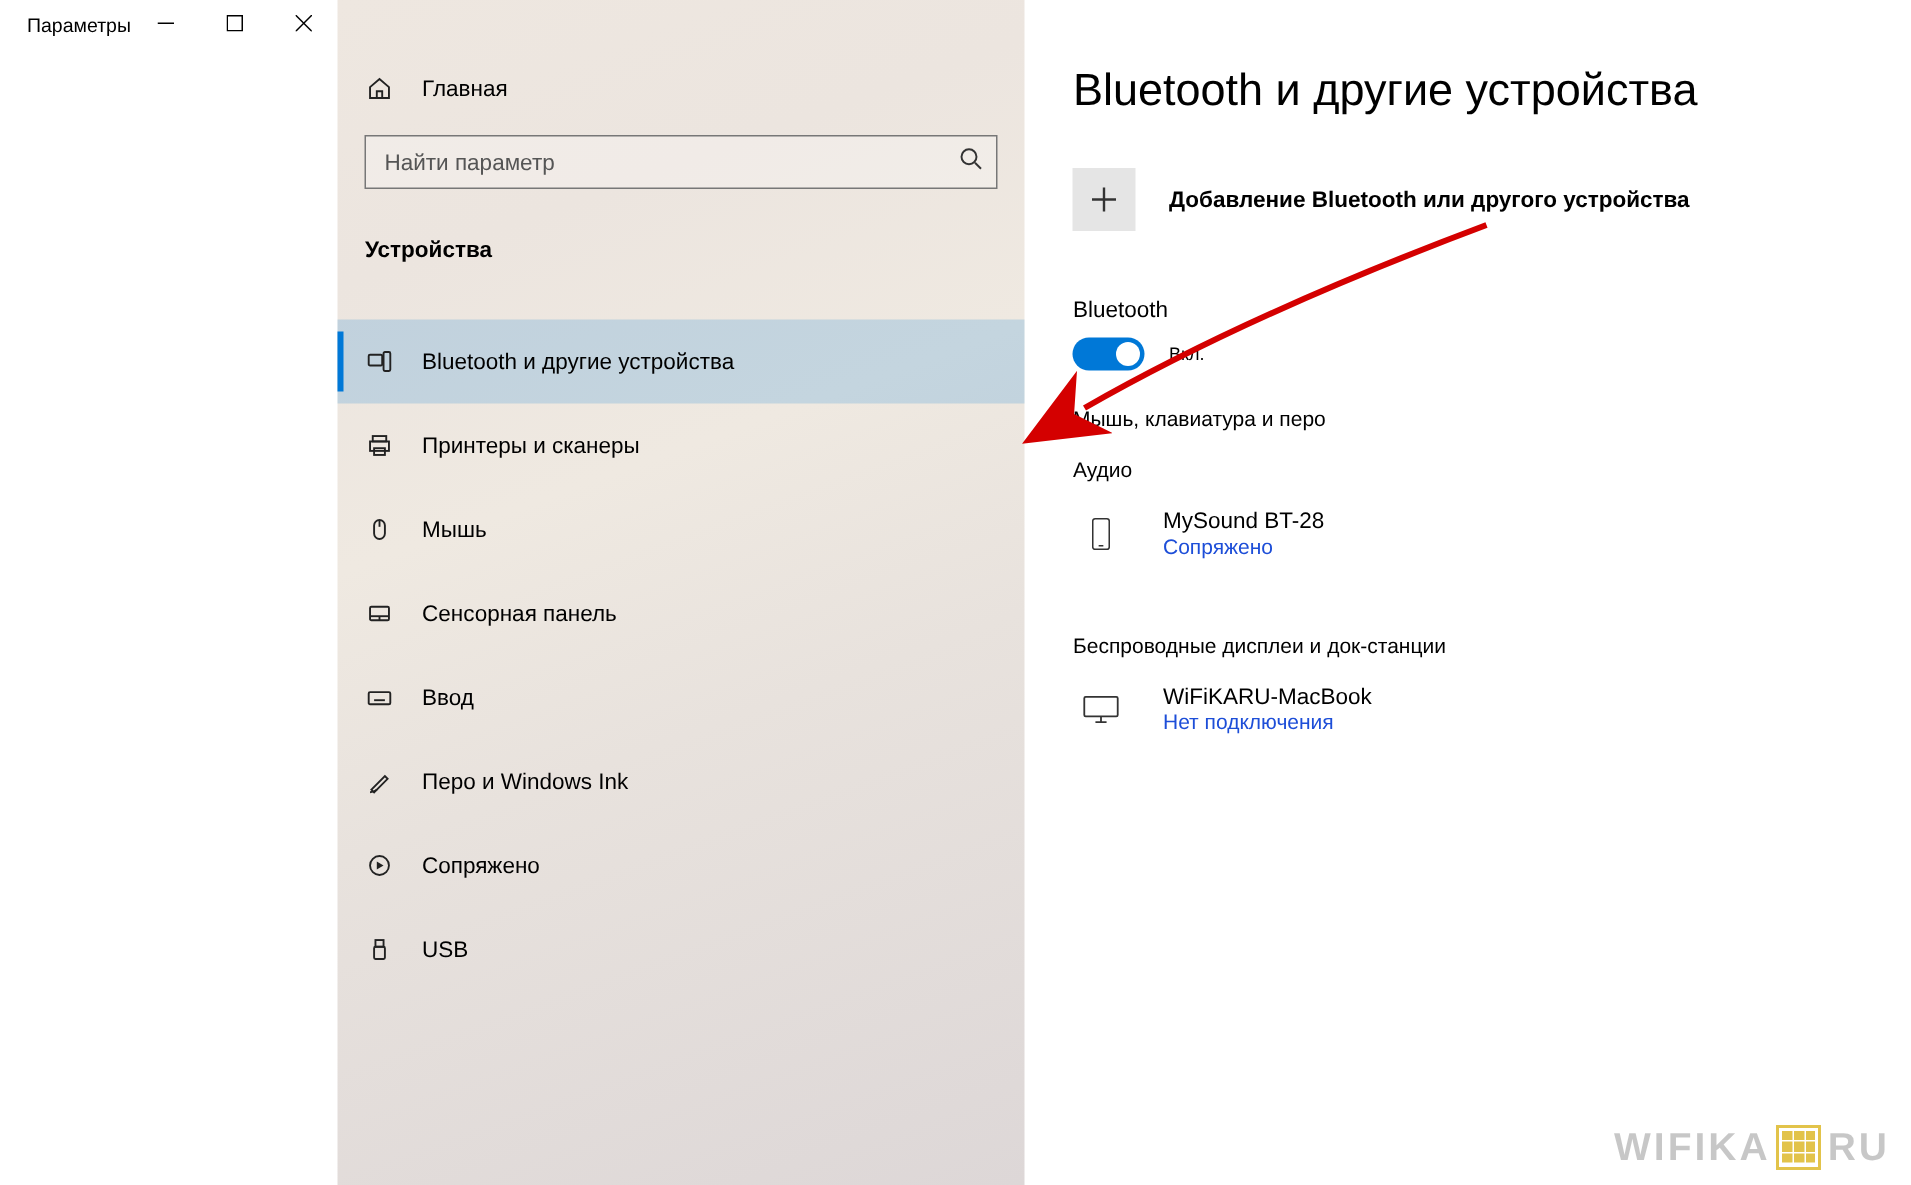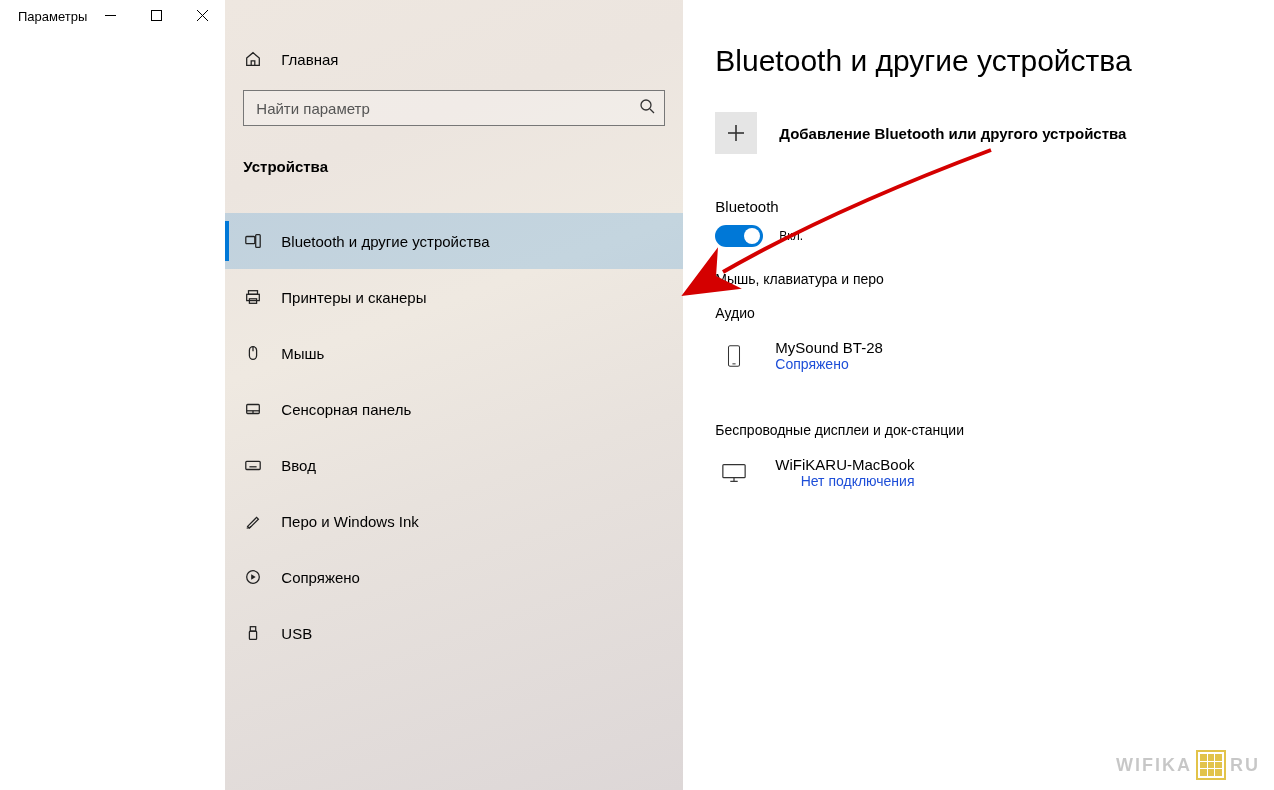--- a/index.html
+++ b/index.html
@@ -35,28 +35,28 @@
   .add-tile svg { width: 18px; height: 18px; stroke: #333; stroke-width: 1.6; }
   .add-label { font-size: 15px; font-weight: bold; }
   .bt-label { font-size: 15px; margin-bottom: 10px; }
   .toggle-row { display: flex; align-items: center; gap: 16px; margin-bottom: 24px; position: relative; }
   .toggle { width: 48px; height: 22px; border-radius: 11px; background: #0078d7; position: relative; cursor: pointer; }
   .toggle .knob { position: absolute; right: 3px; top: 3px; width: 16px; height: 16px; border-radius: 50%; background: #fff; }
   .toggle-state { font-size: 12px; }
   .discover { font-size: 15px; margin-bottom: 50px; }
   h2 { font-size: 14px; font-weight: 400; margin-bottom: 18px; }
   .dev-row { display: flex; align-items: center; gap: 22px; margin-bottom: 50px; }
-  .dev-row.tight { margin-bottom: 0; text-align: right; }
+  .dev-row.tight { margin-bottom: 0; }
   .dev-icon { width: 38px; display:flex; justify-content:center; align-items:center; }
   .dev-icon svg { width: 26px; height: 22px; stroke:#333; fill:none; stroke-width:1.3; }
   .dev-text .name { font-size: 15px; }
   .dev-text .sub { font-size: 14px; color: #1d4ed8; }
   .arrow { position: absolute; left: 486px; top: 140px; pointer-events: none; }
   .arrow svg { overflow: visible; }
-  .watermark { position: absolute; right: 14px; bottom: 10px; font-size: 18px; font-weight: 700; letter-spacing: 2px; color: rgba(0,0,0,0.22); font-family: Arial, sans-serif; display:flex; align-items:center; gap:4px; }
+  .watermark { position: absolute; right: 14px; bottom: 10px; font-size: 26px; font-weight: 700; letter-spacing: 2px; color: rgba(0,0,0,0.22); font-family: Arial, sans-serif; display:flex; align-items:center; gap:4px; }
   .watermark .qr { width:30px; height:30px; border:2px solid #e2c34a; display:grid; grid-template-columns:repeat(3,1fr); grid-template-rows:repeat(3,1fr); gap:1px; padding:2px; }
   .watermark .qr span { background:#e2c34a; }
 </style>
 </head>
 <body>
 
 <div class="window">
   <div class="titlebar">
     <div class="titlebar-left">Параметры</div>
     <div class="titlebar-right">

